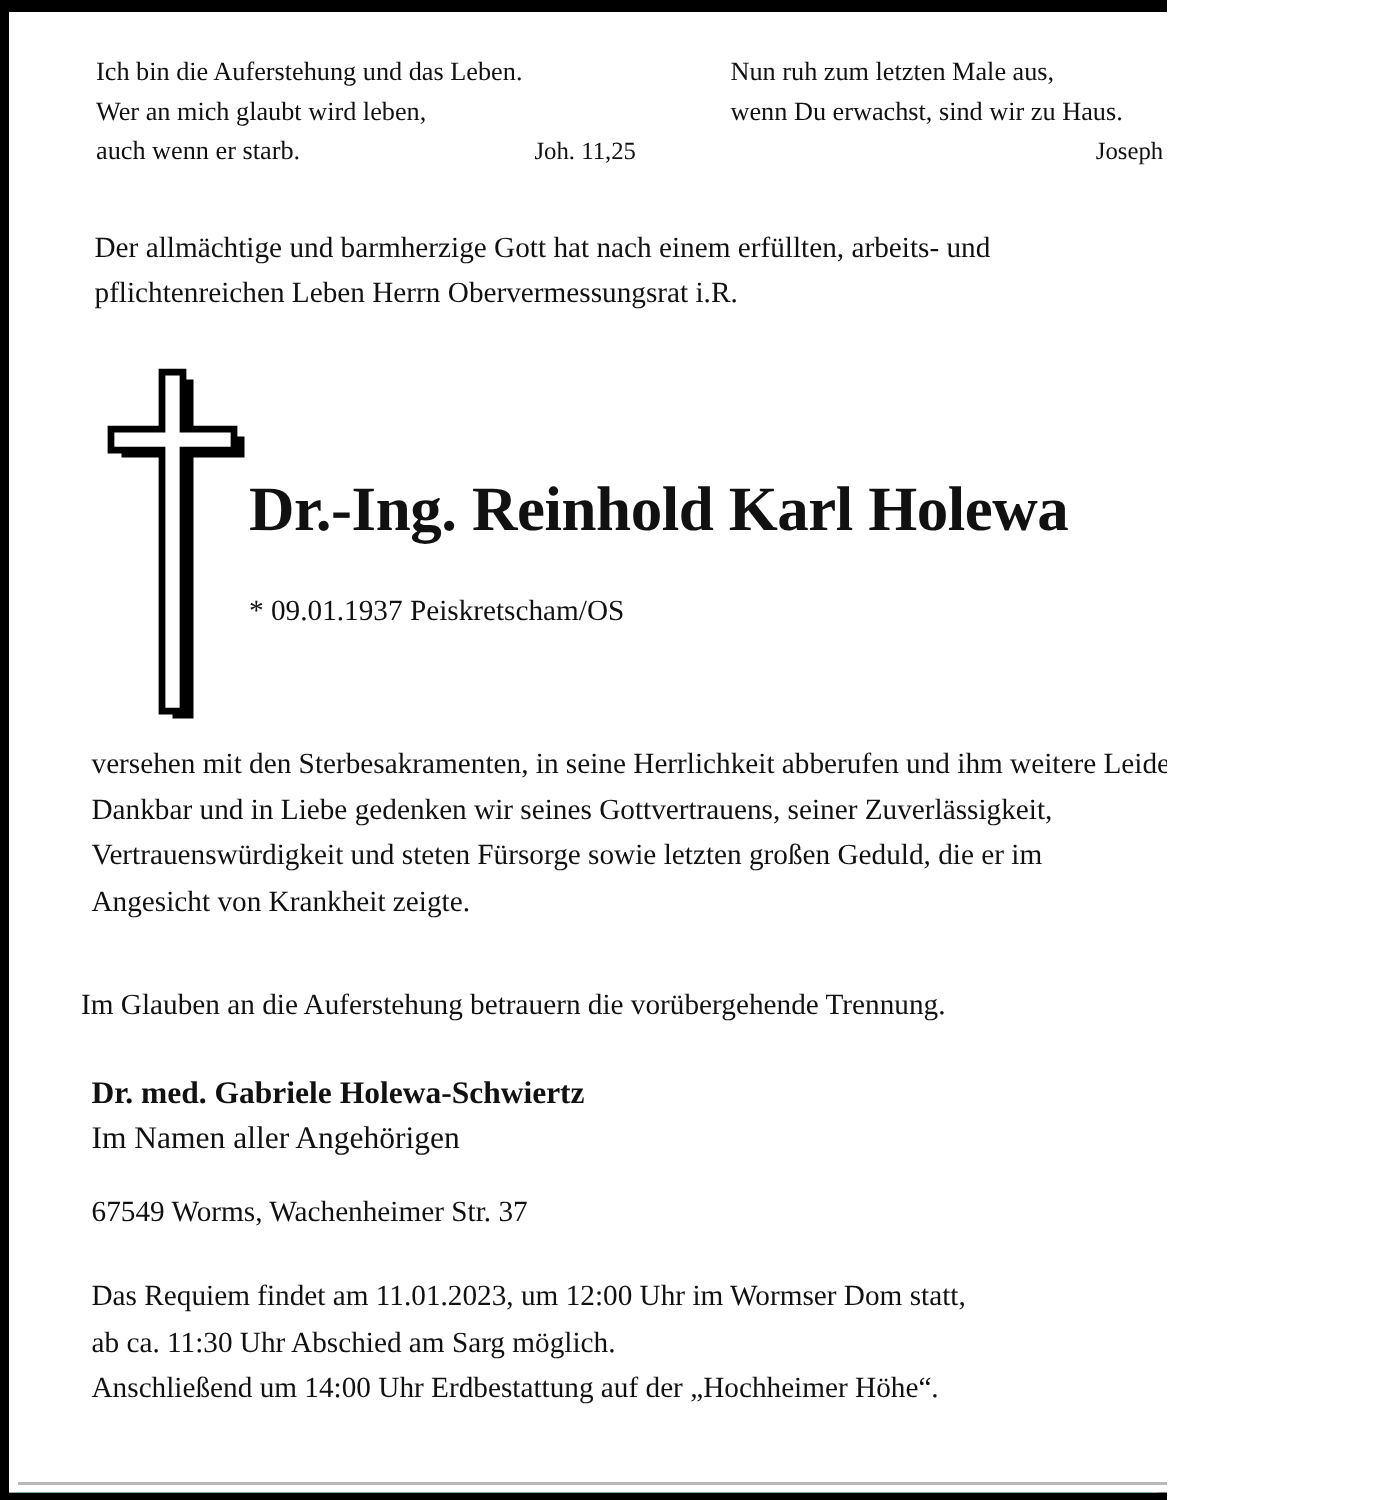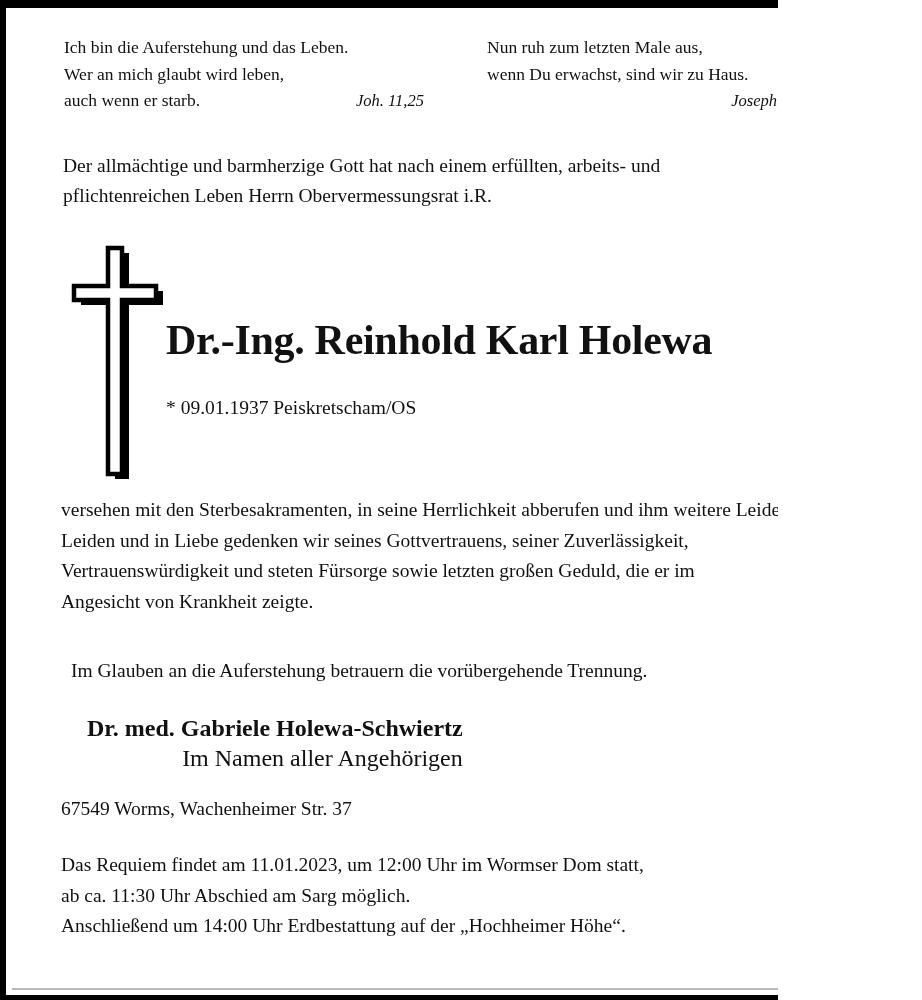--- a/index.html
+++ b/index.html
@@ -65,21 +65,20 @@
     justify-content: flex-start;
   }
   .quote-block {
     font-size: 17.5px;
     line-height: 26.5px;
   }
   .quote-left  { margin-left: 58px; width: 395px; }
   .quote-right { margin-left: 28px; width: 400px; }
   .quote-line { white-space: nowrap; }
   .quote-attr {
-    font-style: italic;
     font-size: 16.5px;
     white-space: nowrap;
     text-align: center;
   }
   .attr-row-left {
     display: flex;
     justify-content: space-between;
     align-items: baseline;
     width: 360px;
   }
@@ -137,39 +136,38 @@
     left: 55px;
     width: 825px;
     font-size: 19.5px;
     line-height: 30.5px;
   }
   .body-text .l { white-space: nowrap; }
 
   .glauben {
     position: absolute;
     top: 648px;
-    left: 65px;
+    left: 48px;
     font-size: 19.5px;
     line-height: 30px;
     white-space: nowrap;
   }
 
   .mourners {
     position: absolute;
     top: 705px;
     left: 55px;
-    font-size: 24px;
-    line-height: 30px;
-    margin-left: 26px;
+    font-size: 21px;
+    line-height: 30px;
   }
   .mourner-name {
     font-weight: bold;
     white-space: nowrap;
   }
-  .mourner-sub { white-space: nowrap; text-align: right; }
+  .mourner-sub { white-space: nowrap; }
 
   .address {
     position: absolute;
     top: 786px;
     left: 55px;
     font-size: 19.5px;
     line-height: 30px;
     white-space: nowrap;
   }
 
@@ -239,21 +237,21 @@
     </div>
 
     <div class="name-block">
       <div class="deceased-name">Dr.-Ing. Reinhold Karl Holewa</div>
       <div class="date-line date-birth">* 09.01.1937 Peiskretscham/OS</div>
     </div>
 
     <div class="body-text">
       <span class="l">versehen mit den Sterbesakramenten, in seine Herrlichkeit abberufen und ihm weitere</span>
       <span class="l">Leiden erspart.</span>
-      <span class="l">Leiden und in Liebe gedenken wir seines Gottvertrauens, seiner Zuverlässigkeit,</span>
+      <span class="l">Dankbar und in Liebe gedenken wir seines Gottvertrauens, seiner Zuverlässigkeit,</span>
       <span class="l">Vertrauenswürdigkeit und steten Fürsorge sowie letzten großen Geduld, die er im</span>
       <span class="l">Angesicht von Krankheit zeigte.</span>
     </div>
 
     <div class="glauben">Im Glauben an die Auferstehung betrauern die vorübergehende Trennung.</div>
 
     <div class="mourners">
       <div class="mourner-name">Dr. med. Gabriele Holewa-Schwiertz</div>
       <div class="mourner-sub">Im Namen aller Angehörigen</div>
     </div>

